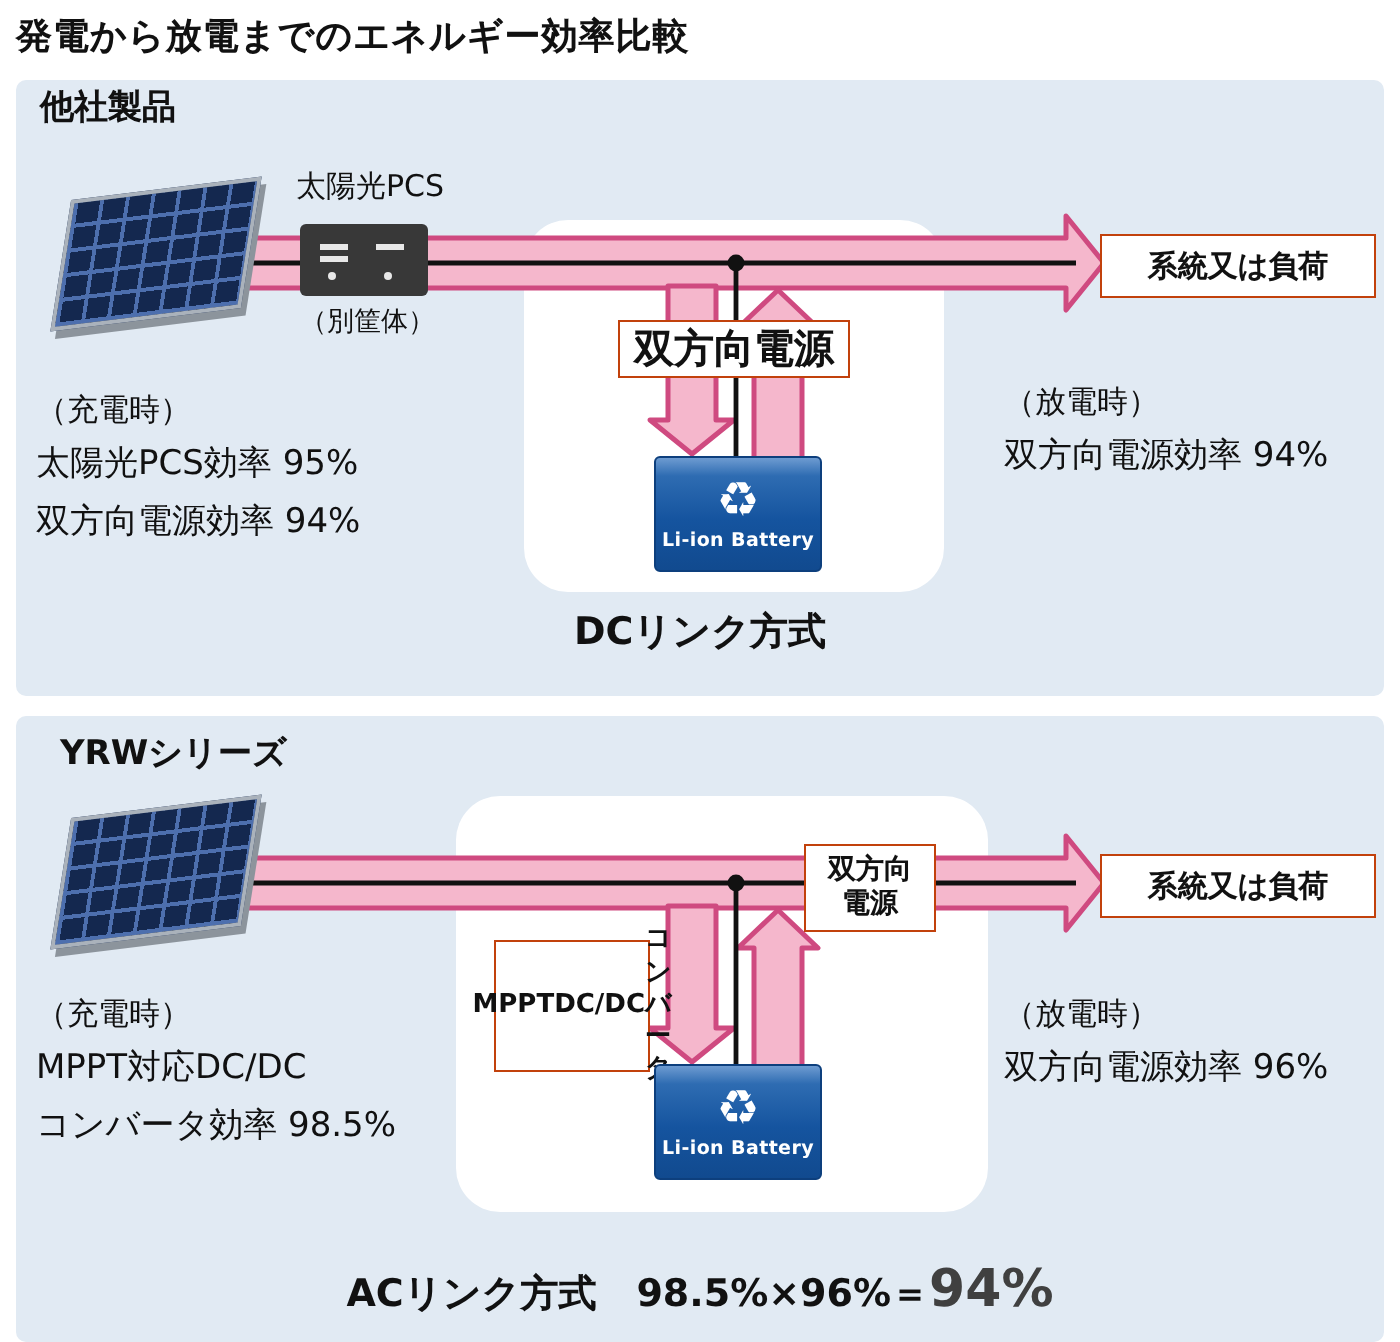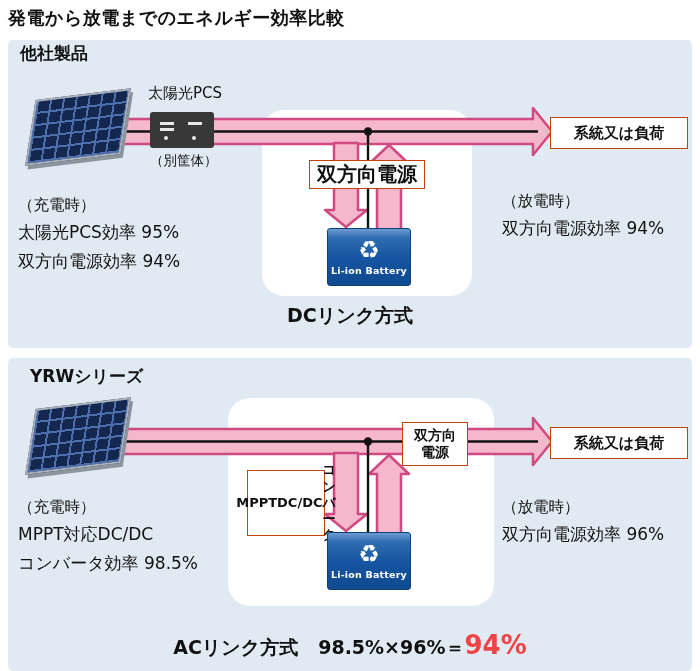--- a/index.html
+++ b/index.html
@@ -56,21 +56,21 @@
   .textblock{display:flex;flex-direction:column;gap:7px;font-size:17px;line-height:1.25;}
   .textblock .blk-title{font-size:15.5px;}
   .note{font-size:13px;}
   .formula{
     left:8px;width:684px;display:flex;justify-content:center;
     align-items:baseline;gap:20px;font-weight:700;z-index:3;position:absolute;
   }
   .formula .method{font-size:19px;}
   .formula .expr{font-size:19px;}
   .formula .result{font-size:26px;}
-  .result-red{color:#ef4444;}
+  .result-red{color:#404040;}
 </style>
 </head>
 <body>
 
 <div class="abs page-title">発電から放電までのエネルギー効率比較</div>
 
 <div class="abs panel panel-top"></div>
 <div class="abs panel panel-bottom"></div>
 
 <div class="abs whitebox wb-top"></div>

